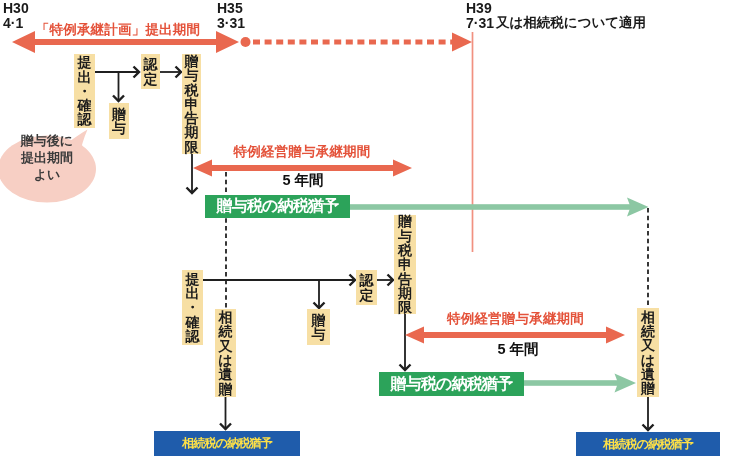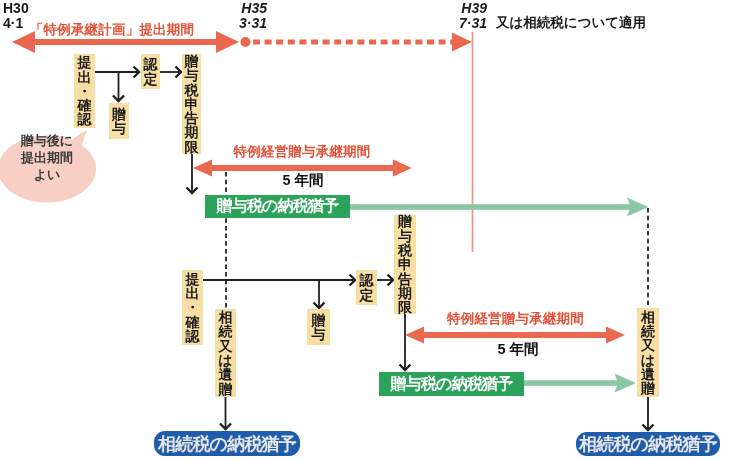--- a/index.html
+++ b/index.html
@@ -1,31 +1,31 @@
 <!DOCTYPE html>
 <html><head>
 <meta charset="utf-8">
 <style>
   html,body{margin:0;padding:0;background:#fff;}
   #stage{position:relative;width:730px;height:460px;background:#ffffff;overflow:hidden;
          font-family:"Liberation Sans","DejaVu Sans",sans-serif;color:#1a1a1a;}
   #shapes{position:absolute;left:0;top:0;width:730px;height:460px;}
   .abs{position:absolute;}
   .era{font-size:14px;font-weight:700;line-height:15px;letter-spacing:0;}
-  .center{text-align:right;font-style:italic;}
+  .center{text-align:left;}
   .redlabel{font-size:13.5px;font-weight:700;color:#e4523a;letter-spacing:0.2px;white-space:nowrap;text-align:center;}
   .years{font-size:14.5px;font-weight:700;color:#111;text-align:center;white-space:nowrap;}
   .note{font-size:13.5px;font-weight:600;line-height:17px;white-space:nowrap;}
   .vbox{background:#f7dfa4;font-size:14px;font-weight:700;color:#1c1c1c;
         white-space:pre-line;line-height:14.3px;text-align:center;letter-spacing:0;
         display:flex;flex-direction:column;justify-content:center;align-items:center;}
   .gbox{background:#2ca35a;color:#ffffff;font-size:16px;font-weight:700;
         display:flex;align-items:center;justify-content:center;white-space:nowrap;letter-spacing:-0.8px;margin-left:47px;}
-  .bbox{background:#1f5cab;color:#e5e5e5;font-size:18px;font-weight:700;
-        display:flex;align-items:center;justify-content:center;white-space:nowrap;letter-spacing:-0.8px;border-radius:11px;}
+  .bbox{background:#1f5cab;color:#fde047;font-size:12px;font-weight:700;
+        display:flex;align-items:center;justify-content:center;white-space:nowrap;letter-spacing:-0.8px;}
   .bubbletext{font-size:13px;font-weight:600;color:#3b3b3b;line-height:17px;text-align:center;}
 </style>
 </head>
 <body>
 
 <div id="stage">
 
   <svg id="shapes" viewBox="0 0 730 460" xmlns="http://www.w3.org/2000/svg">
 
     <g>
@@ -95,30 +95,30 @@
   </svg>
 
   <div class="abs era" style="left:3px;top:1px;">
     <div>H30</div>
     <div>4·1</div>
   </div>
   <div class="abs era center" style="left:217px;top:1px;width:50px;">
     <div>H35</div>
     <div>3·31</div>
   </div>
-  <div class="abs era center" style="left:436px;top:1px;width:51px;">
+  <div class="abs era center" style="left:466px;top:1px;width:51px;">
     <div>H39</div>
     <div>7·31</div>
   </div>
 
   <div class="abs note" style="left:496px;top:14px;">
     <div>又は相続税について適用</div>
   </div>
 
-  <div class="abs redlabel" style="left:22px;top:21px;width:180px;">「特例承継計画」提出期間</div>
+  <div class="abs redlabel" style="left:28px;top:21px;width:180px;">「特例承継計画」提出期間</div>
   <div class="abs redlabel" style="left:227px;top:143px;width:150px;">特例経営贈与承継期間</div>
   <div class="abs redlabel" style="left:440px;top:310px;width:151px;">特例経営贈与承継期間</div>
 
   <div class="abs years" style="left:253px;top:171px;width:100px;">5 年間</div>
   <div class="abs years" style="left:468px;top:340px;width:100px;">5 年間</div>
 
   <div class="abs bubbletext" style="left:2px;top:132px;width:90px;">
     <div>贈与後に</div>
     <div>提出期間</div>
     <div>よい</div>

